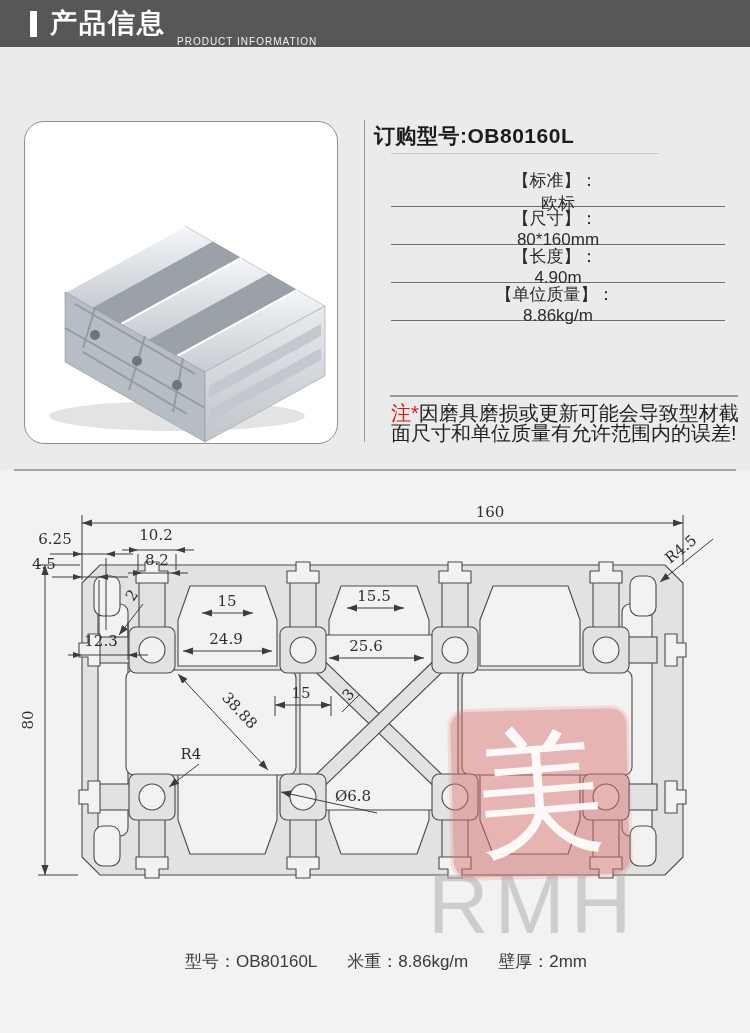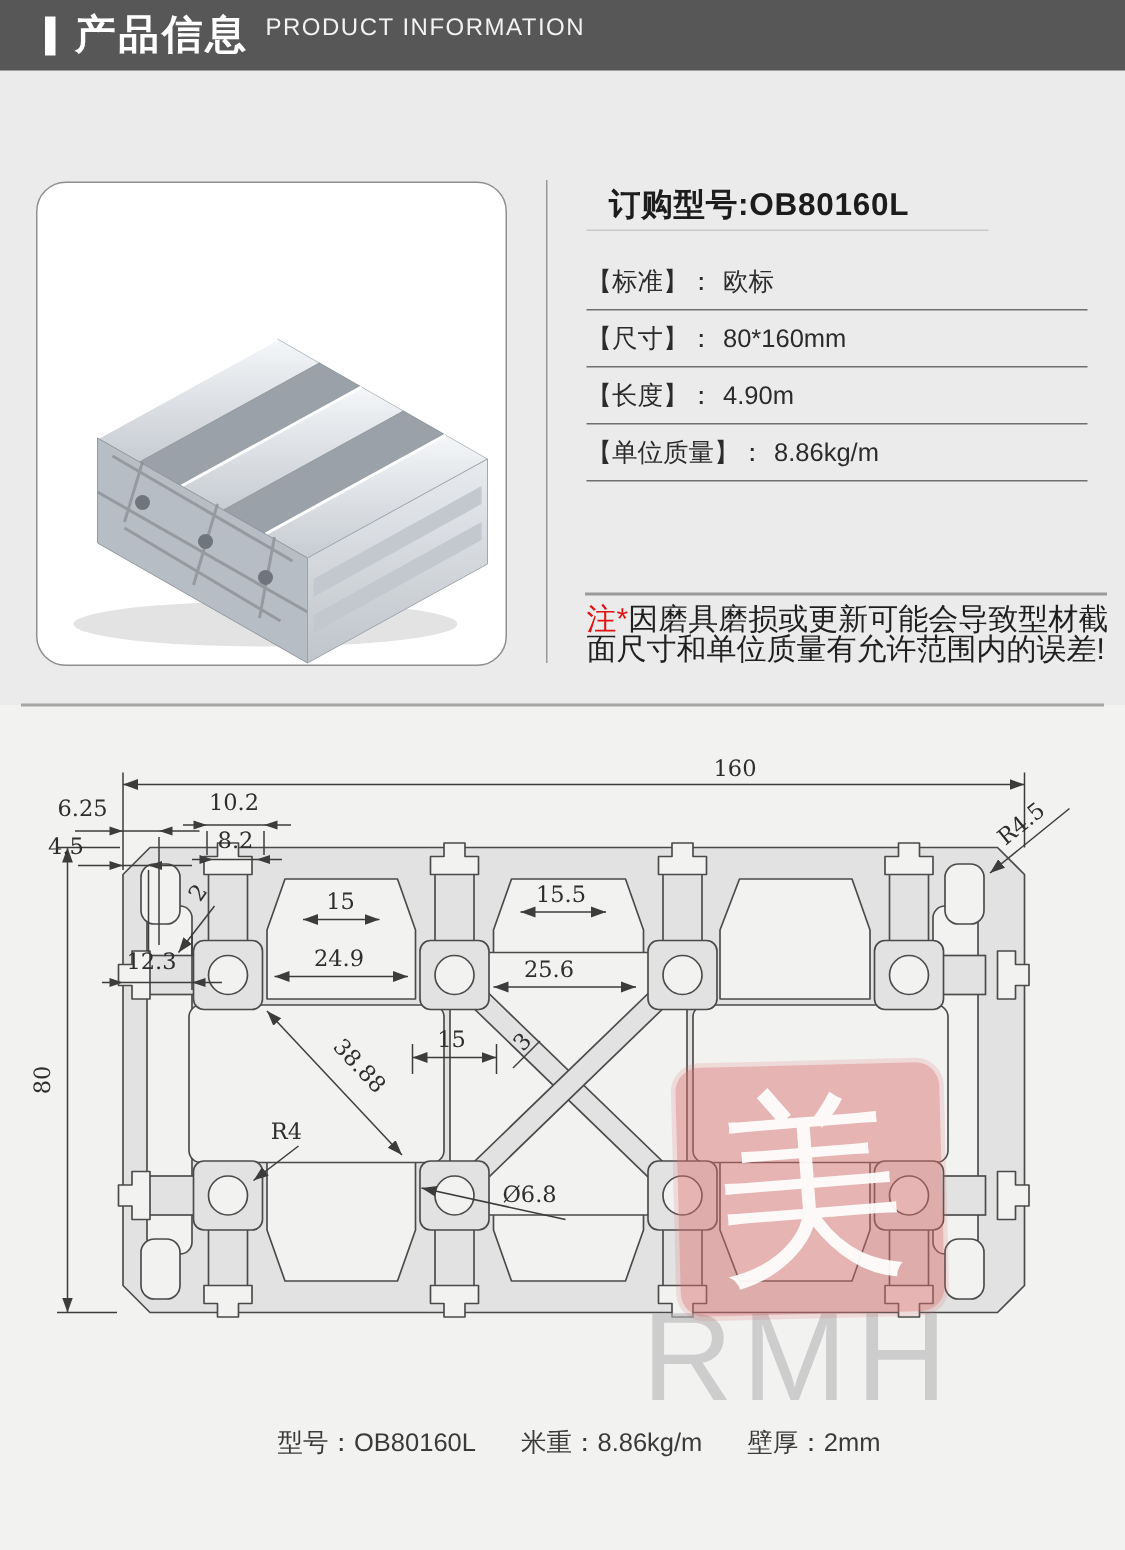--- a/index.html
+++ b/index.html
@@ -3,32 +3,32 @@
 <meta charset="utf-8">
 <style>
   html,body{margin:0;padding:0;}
   #page{position:relative;width:750px;height:1033px;overflow:hidden;background:#ebebeb;
         font-family:"Liberation Sans",sans-serif;}
   
   .header{position:absolute;top:0;left:0;width:750px;height:47px;background:#575757;
           display:flex;align-items:center;padding-left:30px;box-sizing:border-box;}
   .header .bar{width:7px;height:26px;background:#ffffff;margin-right:13px;}
   .header .cn{color:#ffffff;font-size:27px;font-weight:700;letter-spacing:2px;line-height:1;}
-  .header .en{color:#f2f2f2;font-size:16px;margin-left:11px;align-self:flex-end;
-              padding-bottom:19px;letter-spacing:1px;}
+  .header .en{color:#f2f2f2;font-size:10px;margin-left:11px;align-self:flex-end;
+              padding-bottom:0;letter-spacing:1px;}
   
   .photo-card{position:absolute;left:24px;top:121px;width:312px;height:321px;background:#ffffff;
               border:1px solid #8f8f8f;border-radius:20px;overflow:hidden;}
   .vdivider{position:absolute;left:364px;top:120px;width:1px;height:322px;background:#9a9a9a;}
-  .spec-title{position:absolute;left:406px;top:122px;width:345px;font-size:21px;font-weight:600;
+  .spec-title{position:absolute;left:374px;top:122px;width:345px;font-size:21px;font-weight:600;
               color:#1c1c1c;letter-spacing:0.5px;}
   .title-underline{position:absolute;left:391px;top:153px;width:268px;height:1px;background:#c9c9c9;}
   .spec-rows{position:absolute;left:391px;top:169px;width:334px;}
   .spec-row{height:37px;border-bottom:1px solid #6f6f6f;display:flex;align-items:center;
-            font-size:17px;color:#2b2b2b;}
+            font-size:17px;color:#2b2b2b;flex-direction:column;}
   .spec-row .lbl{margin-right:6px;}
   .note-divider{position:absolute;left:390px;top:395px;width:348px;height:2px;background:#9a9a9a;}
   .note{position:absolute;left:391px;top:403px;width:352px;font-size:20px;line-height:20px;color:#1f1f1f;}
   .note .red{color:#e01212;}
   
   .lower{position:absolute;top:470px;left:0;width:750px;height:563px;background:#f2f2f1;}
   .main-divider{position:absolute;top:469px;left:14px;width:722px;height:2px;background:#a6a6a6;}
   .drawing{position:absolute;top:470px;left:0;}
   .seal{position:absolute;left:452px;top:710px;width:176px;height:166px;border-radius:16px;
         background:rgba(219,112,112,0.48);transform:rotate(-1.5deg);z-index:3;

